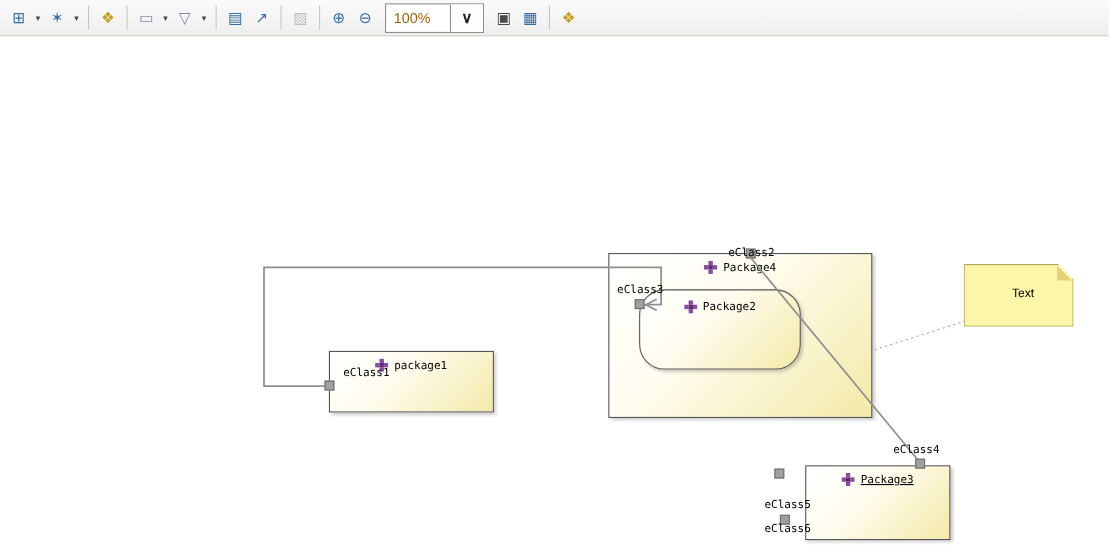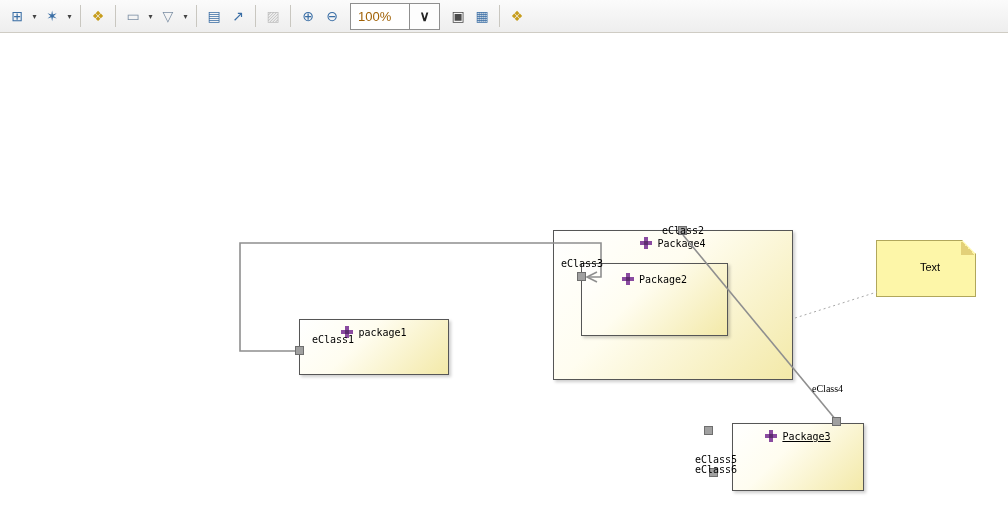--- a/index.html
+++ b/index.html
@@ -51,21 +51,21 @@
   .canvas { position:absolute; left:0; top:34px; width:1008px; height:471px; }
 
   .pkg {
     position:absolute; z-index:1;
     border:1px solid #565656;
     background:linear-gradient(135deg,#ffffff 0%,#fffdf0 40%,#f3e9a8 100%);
     box-shadow:2px 2px 3px rgba(0,0,0,0.20);
   }
   .n-package1  { left:299px; top:319px; width:150px; height:56px; }
   .n-container { left:553px; top:230px; width:240px; height:150px; }
-  .n-package2  { left:27px;  top:32px;  width:147px; height:73px; z-index:2; }
+  .n-package2  { left:27px;  top:32px;  width:147px; height:73px; z-index:2;border-radius:23px; }
   .n-package3  { left:732px; top:423px; width:132px; height:68px;text-decoration:underline; }
 
   .pkg-header {
     display:flex; align-items:center; justify-content:center; gap:5px;
     margin-top:6px; font-family:"DejaVu Sans Mono", monospace;
     font-size:10px; color:#000;
   }
   .n-package2 .pkg-header { margin-top:9px; }
   .pkg-icon { width:12px; height:12px; display:inline-block; }
   .pkg-icon svg { display:block; }
@@ -85,23 +85,23 @@
   .port-e5 { left:704px; top:426px; }
   .port-e6 { left:709px; top:468px; }
 
   .port-label {
     position:absolute; z-index:4; white-space:nowrap;
     font-family:"DejaVu Sans Mono", monospace; font-size:10px; color:#000;
   }
   .lbl-e1 { left:281px; top:334px;margin-left:31px; }
   .lbl-e2 { left:662px; top:225px; }
   .lbl-e3 { left:561px; top:258px; }
-  .lbl-e4 { left:812px; top:383px;font-family:Liberation Serif, serif; }
+  .lbl-e4 { left:812px; top:404px; }
   .lbl-e5 { left:695px; top:418px;margin-top:36px; }
-  .lbl-e6 { left:695px; top:464px; }
+  .lbl-e6 { left:695px; top:476px; }
 
   .note {
     position:absolute; z-index:2; left:876px; top:240px; width:100px; height:57px;
     background:#fdf6a8; border:1px solid #b1a75b;
     clip-path:polygon(0 0, calc(100% - 14px) 0, 100% 14px, 100% 100%, 0 100%);
     padding:20px 0 0 8px;
     font-size:11px; color:#000;text-align:center;
   }
   .note-fold {
     position:absolute; top:0; right:0; width:14px; height:14px;

